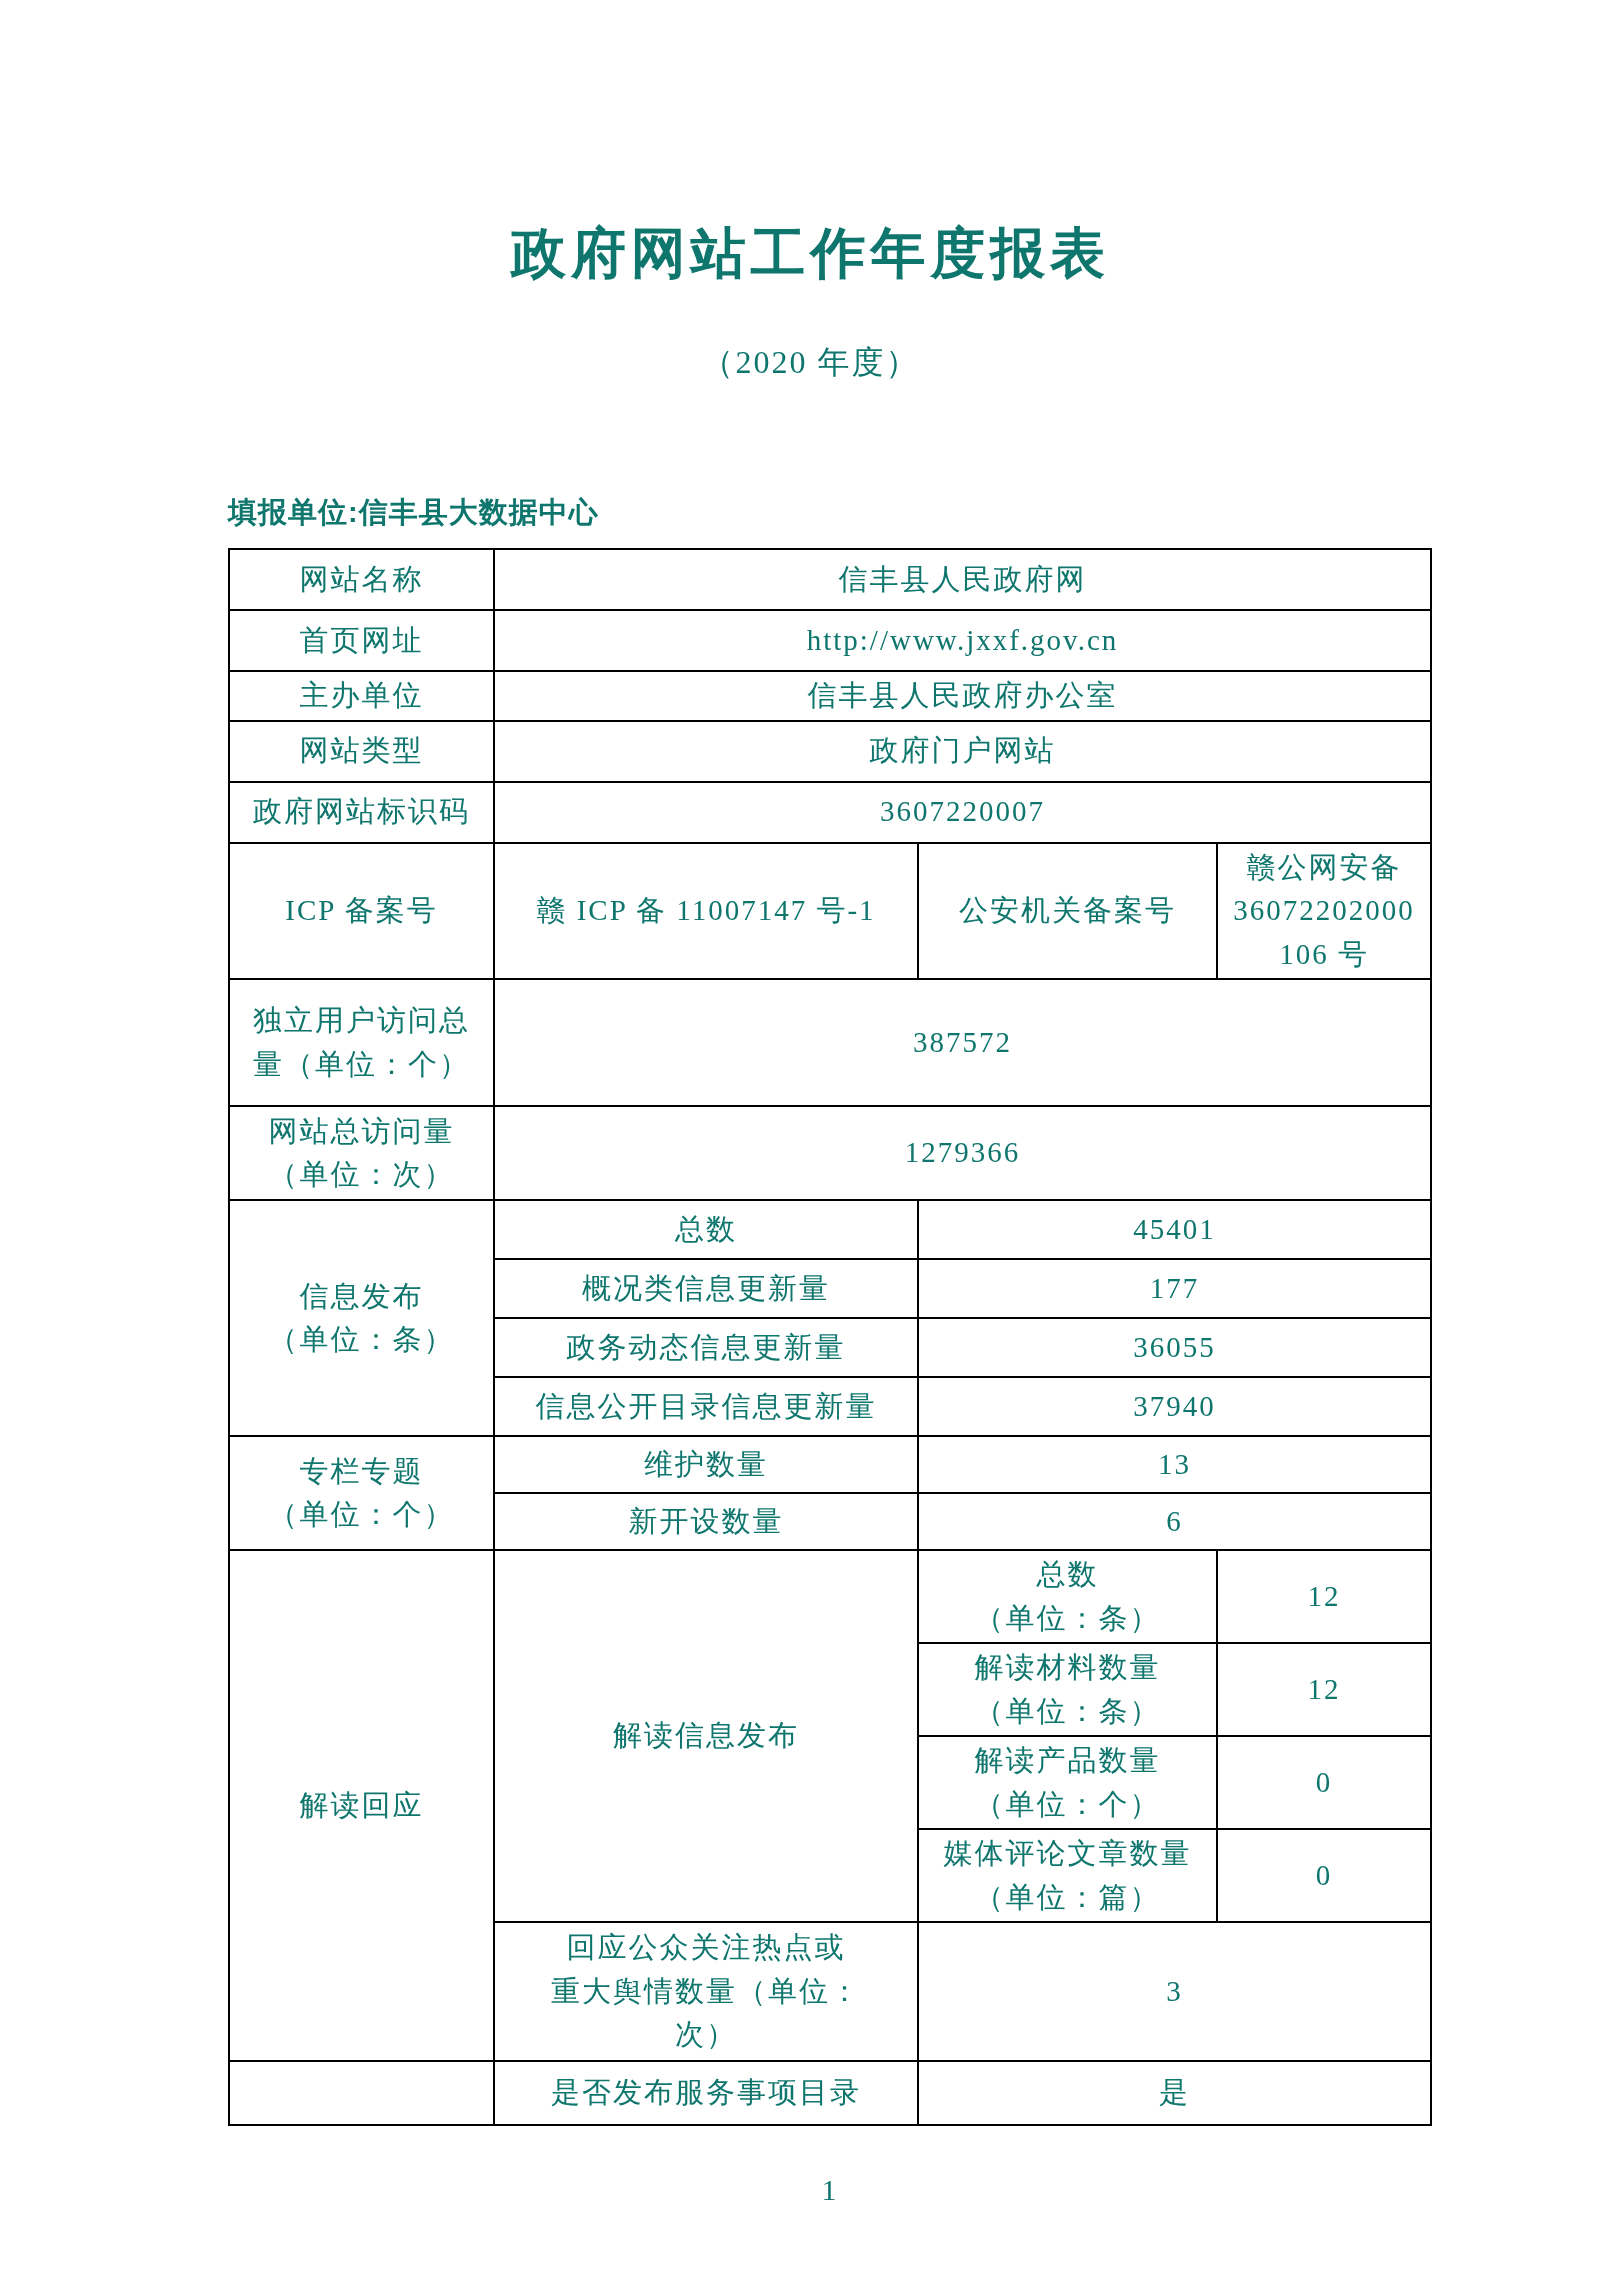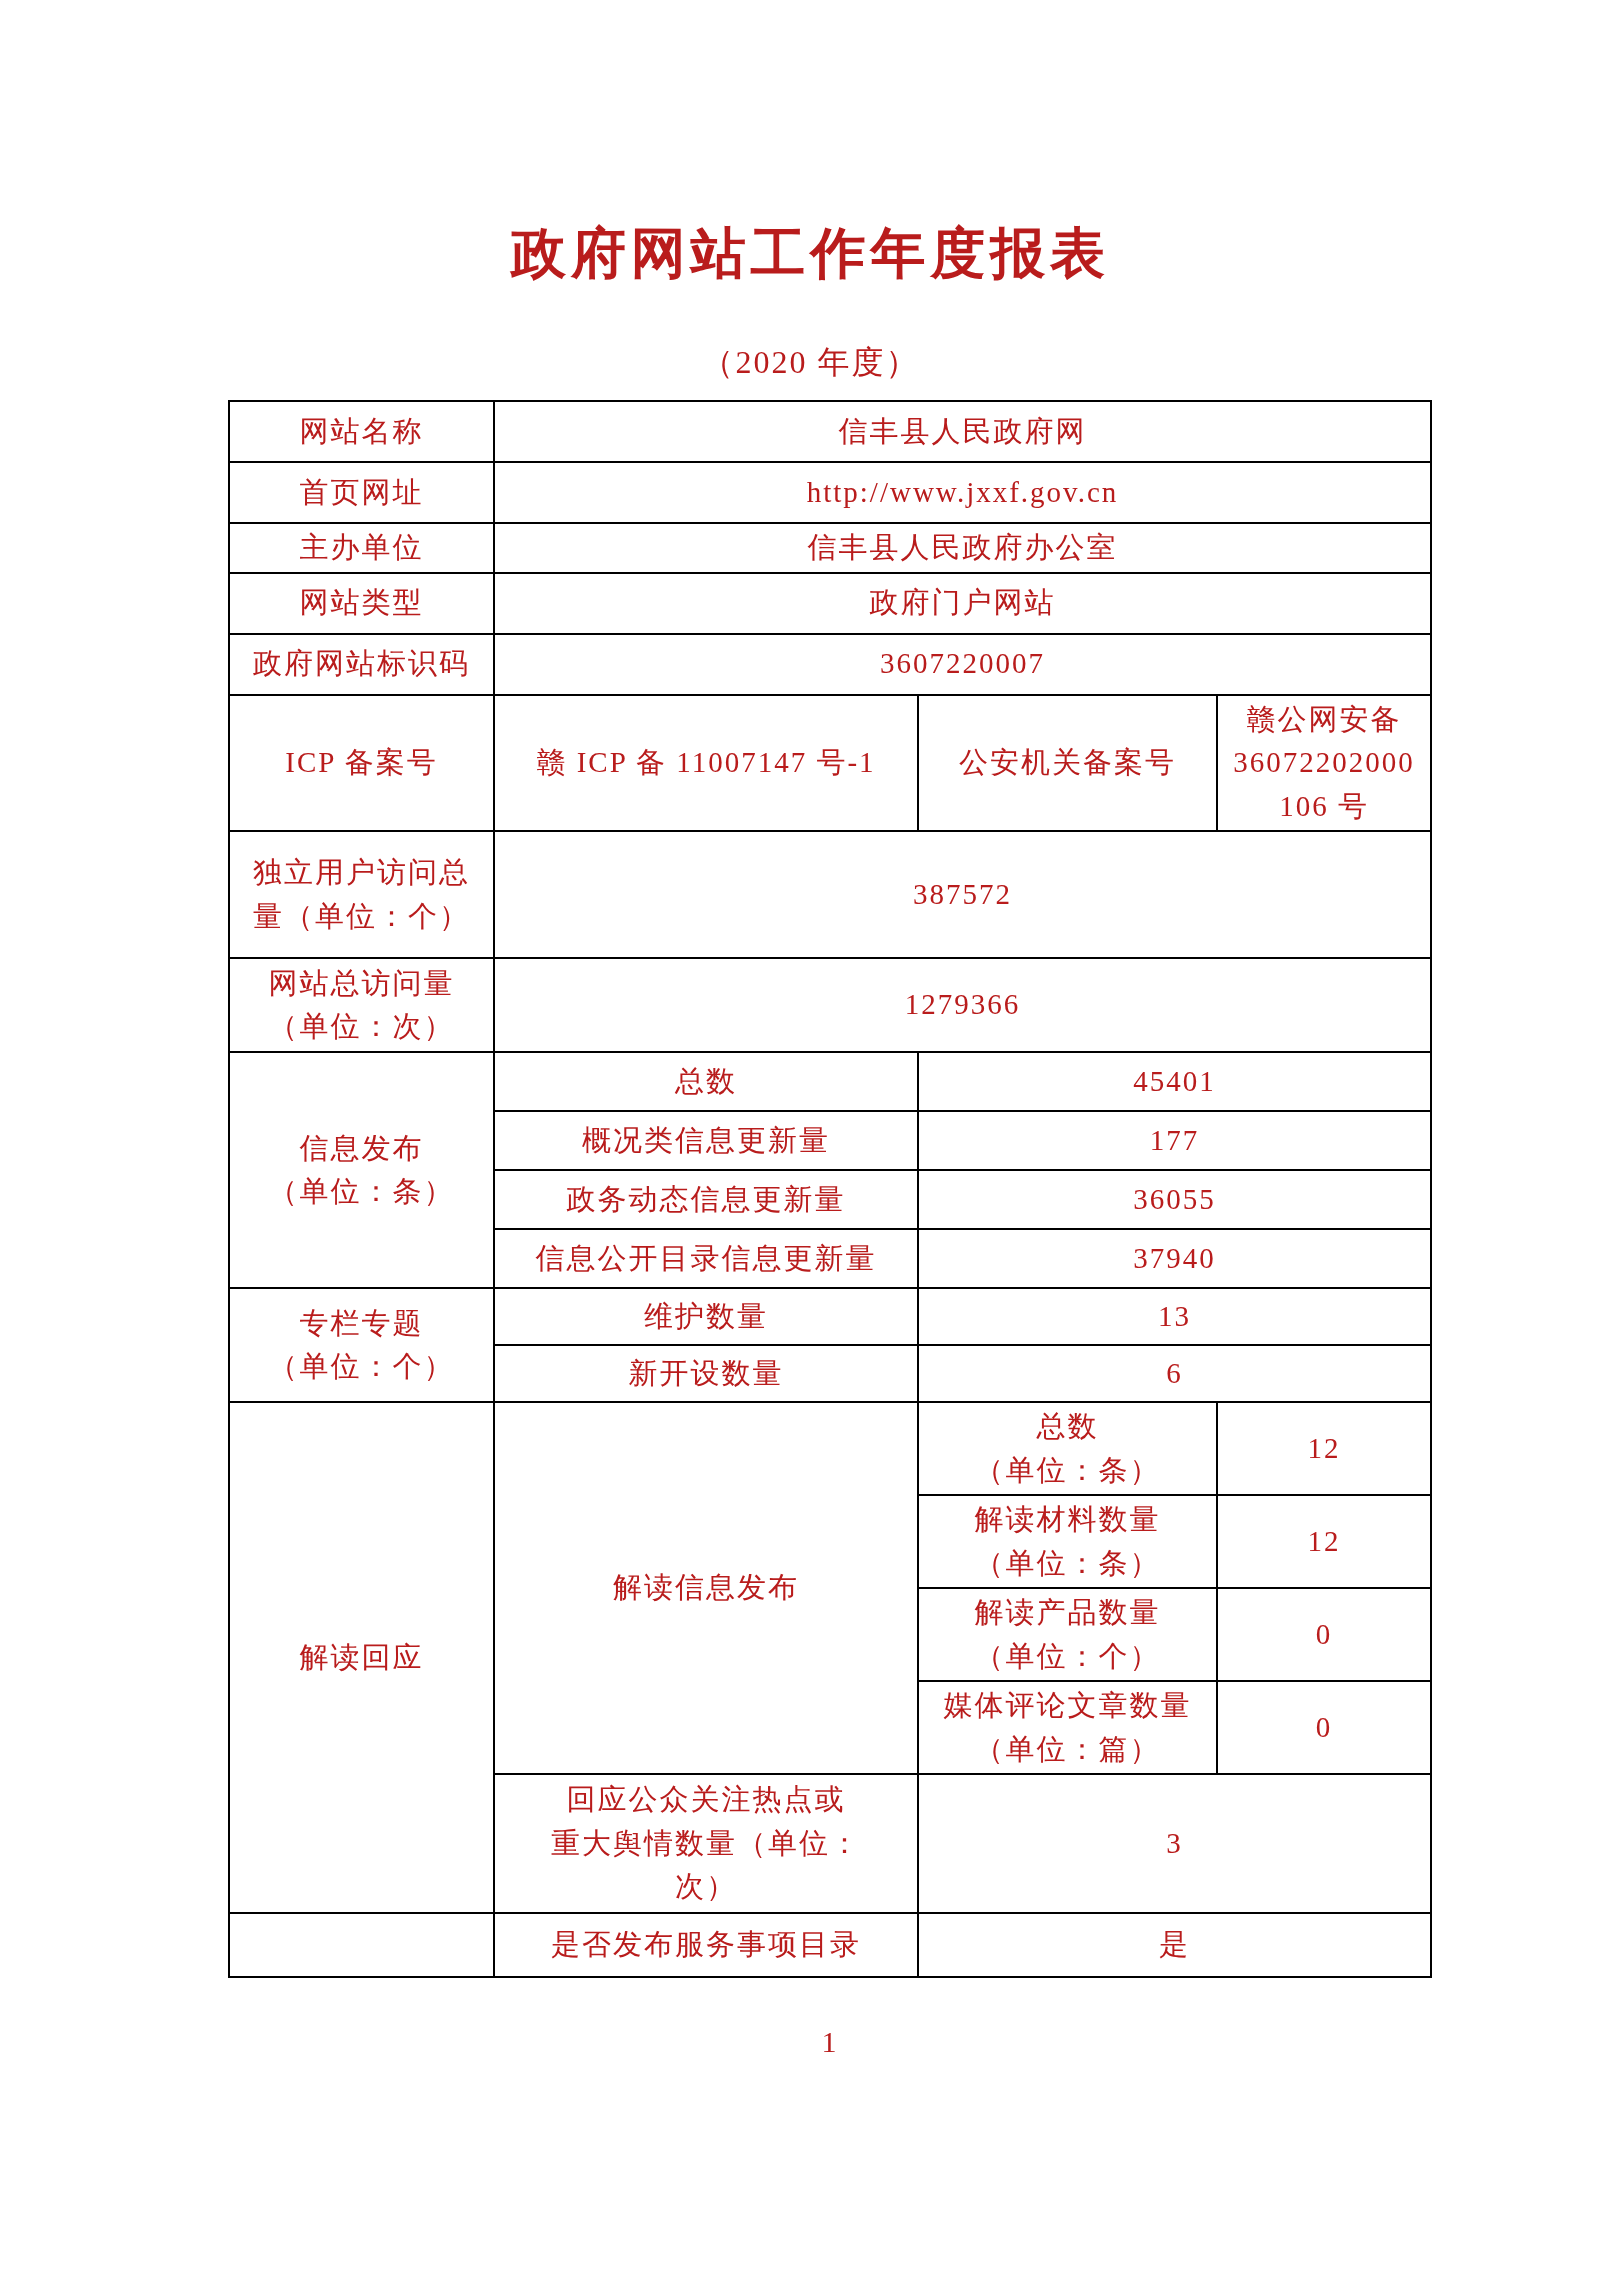--- a/index.html
+++ b/index.html
@@ -2,21 +2,21 @@
 <html><head>
 <meta charset="utf-8">
 <style>
   * { margin: 0; padding: 0; box-sizing: border-box; }
   html, body { background: #ffffff; }
   .page {
     position: relative;
     width: 1621px;
     height: 2293px;
     background: #ffffff;
-    color: #b91c1c;
+    color: #0f766e;
     font-family: "Liberation Serif", "DejaVu Serif", serif;
     overflow: hidden;
   }
   .doc-title {
     padding-top: 223px;
     text-align: center;
     font-family: "Liberation Sans", "DejaVu Sans", sans-serif;
     font-weight: 700;
     font-size: 55px;
     letter-spacing: 4.9px;
@@ -64,20 +64,21 @@
 </style>
 </head>
 <body>
 
 <div class="page">
 
   <div class="doc-title">政府网站工作年度报表</div>
 
   <div class="doc-subtitle">（2020 年度）</div>
 
+  <div class="report-unit">填报单位:信丰县大数据中心</div>
 
   <table class="report-table">
     <colgroup>
       <col style="width:265px">
       <col style="width:424px">
       <col style="width:299px">
       <col style="width:214px">
     </colgroup>
     <tbody>
       <tr style="height:61px">

